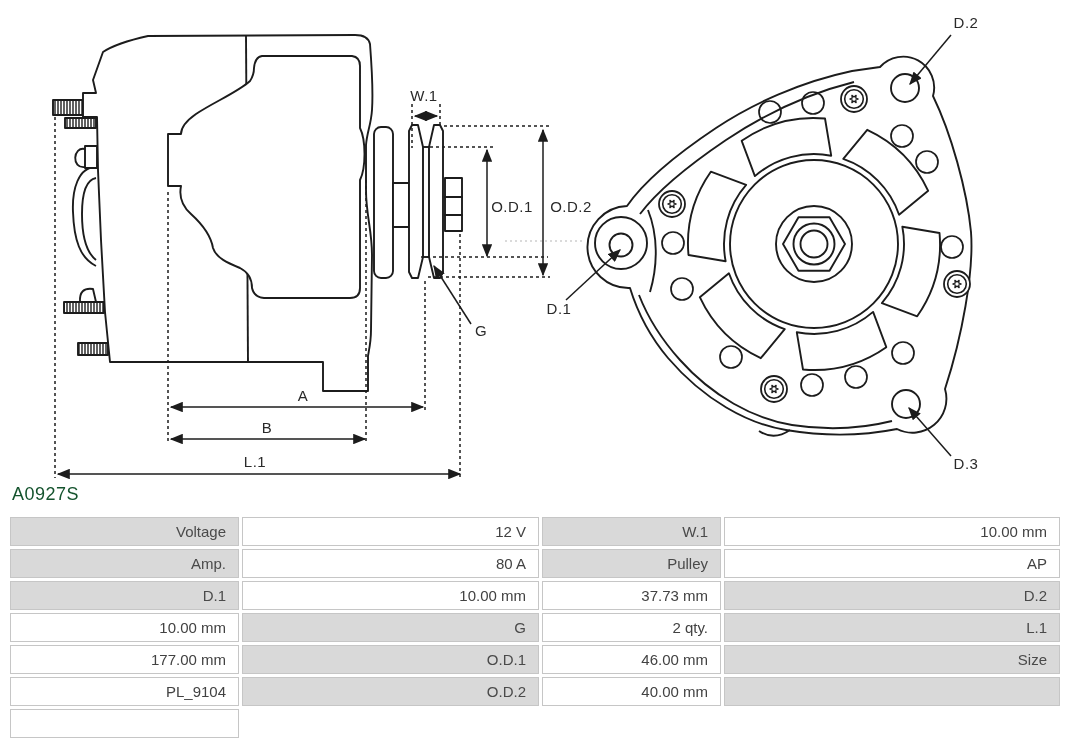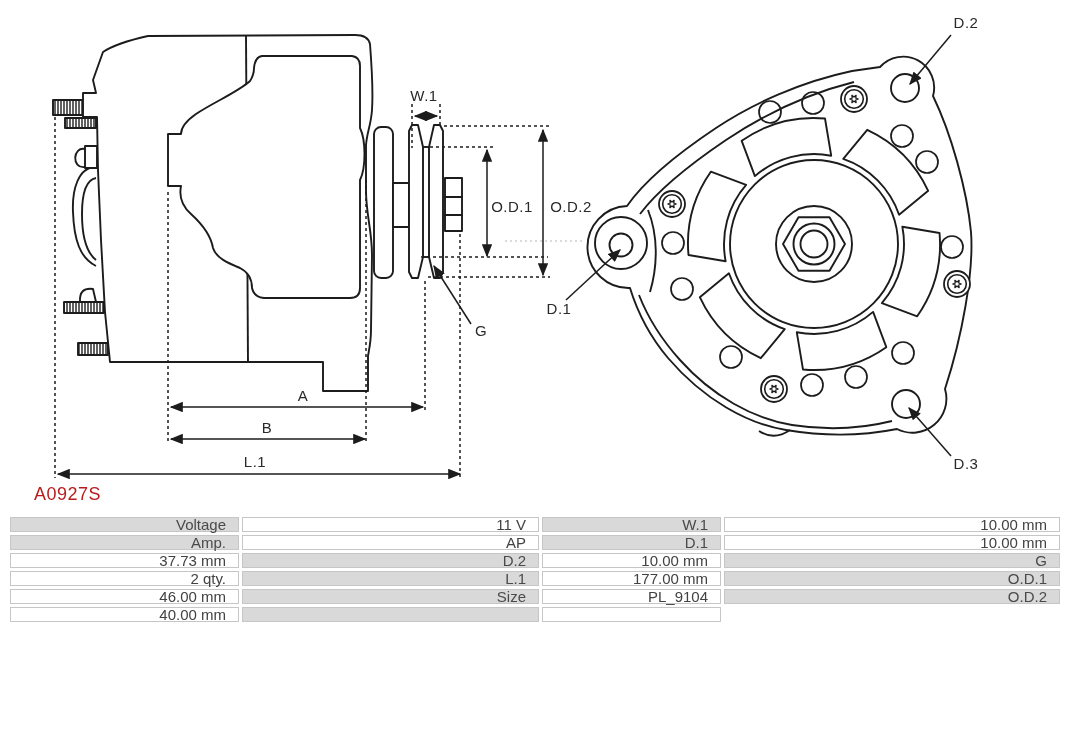--- a/index.html
+++ b/index.html
@@ -5,21 +5,21 @@
   html,body{margin:0;padding:0;background:#ffffff;}
   #page{position:relative;width:1080px;height:753px;background:#fff;overflow:hidden;
         font-family:"Liberation Sans",sans-serif;}
   #top-strip{position:absolute;left:0;top:0;width:66px;height:3px;opacity:.5;
 --
     background:repeating-linear-gradient(90deg,#9fb3c8 0 2px,#e8e2d4 2px 5px,#c9d4df 5px 7px);}
   #drawing{position:absolute;left:0;top:0;}
   #part-code{position:absolute;left:12px;top:484px;font-size:18px;letter-spacing:.5px;}
   #spec-table{position:absolute;left:10px;top:517px;display:grid;
       grid-template-columns:229px 297px 179px 336px;column-gap:3px;row-gap:3px;}
-  .cell{height:15px;border:1px solid #c6c6c6;display:flex;align-items:center;
+  .cell{height:29px;border:1px solid #c6c6c6;display:flex;align-items:center;
       justify-content:flex-end;padding-right:12px;font-size:15px;color:#424242;
       background:#ffffff;box-sizing:border-box;}
   .cell.lab{background:#d9d9d9;color:#4a4a4a;}
   svg text{font-family:"Liberation Sans",sans-serif;font-size:15px;fill:#2a2a2a;letter-spacing:.5px;}
 </style>
 </head>
 <body>
 
 <div id="page">
   <div id="top-strip"></div>
@@ -168,28 +168,30 @@
     <g stroke="#1c1c1c" stroke-width="1.5" fill="none">
       <line x1="566" y1="300" x2="620" y2="250" marker-end="url(#arr)"></line>
       <line x1="951" y1="35" x2="910" y2="84" marker-end="url(#arr)"></line>
       <line x1="951" y1="456" x2="909" y2="408" marker-end="url(#arr)"></line>
     </g>
     <text x="559" y="314" text-anchor="middle">D.1</text>
     <text x="966" y="28" text-anchor="middle">D.2</text>
     <text x="966" y="469" text-anchor="middle">D.3</text>
   </svg>
 
-  <div id="part-code" style="color: #b91c1c; margin-left: 22px;">A0927S</div>
+  <div id="part-code" style="color: #14532d;">A0927S</div>
 
   <div id="spec-table">
       <div class="cell lab">Voltage</div>
-      <div class="cell">11 V</div>
+      <div class="cell">12 V</div>
       <div class="cell lab">W.1</div>
       <div class="cell">10.00 mm</div>
       <div class="cell lab">Amp.</div>
+      <div class="cell">80 A</div>
+      <div class="cell lab">Pulley</div>
       <div class="cell">AP</div>
       <div class="cell lab">D.1</div>
       <div class="cell">10.00 mm</div>
       <div class="cell">37.73 mm</div>
       <div class="cell lab">D.2</div>
       <div class="cell">10.00 mm</div>
       <div class="cell lab">G</div>
       <div class="cell">2 qty.</div>
       <div class="cell lab">L.1</div>
       <div class="cell">177.00 mm</div>

